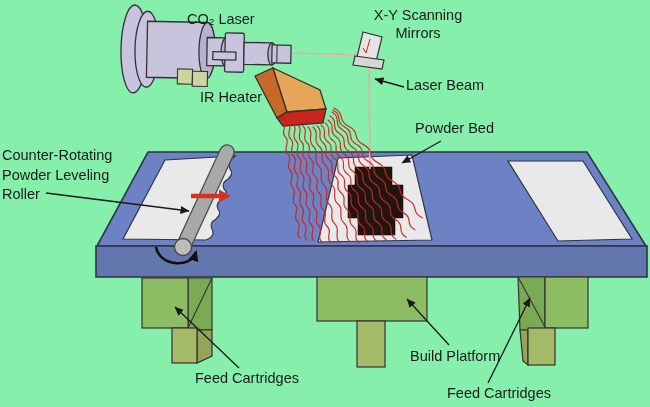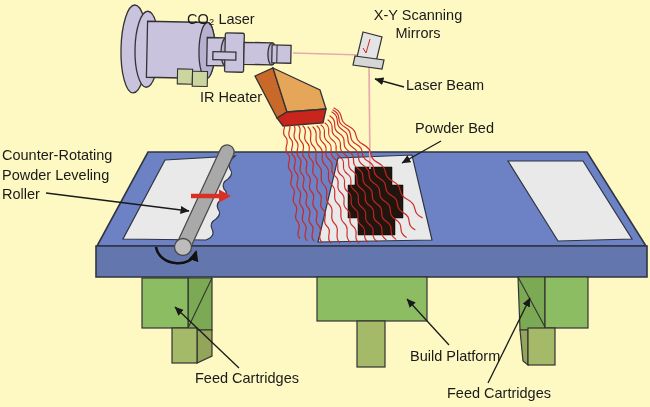--- a/index.html
+++ b/index.html
@@ -1,16 +1,16 @@
 <!DOCTYPE html>
 <html style="--table_top: #6C82C4; --table_front: #6377AE; --table_outline: #2F3542; --powder_area: #E9E9E9; --part: #21160F; --laser_body: #C9C3DE; --laser_accent: #B7B0D0; --connector_green: #CBD69E; --heater_left: #C8692A; --heater_top: #E6A65A; --heater_bottom: #C8251C; --heat_waves: #CC2420; --beam: #E8A8AC; --cartridge_front: #8DBD62; --cartridge_side: #7CA954; --piston_front: #A5BA68; --piston_side: #93A55A; --roller: #A9A9A9; --roller_cap: #BCBCBC; --roller_outline: #4A4A4A; --arrow_red: #D93025; --mirror: #E4E4E4; --mirror_bracket: #D6D6D6; --text: #1A1A1A; --outline: #333333;"><head>
 <meta charset="utf-8">
 <style>
   html,body{margin:0;padding:0;background:#fff;}
-  .stage{width:650px;height:407px;background:#fef9c3;position:relative;font-family:"Liberation Sans",sans-serif;}
+  .stage{width:650px;height:407px;background:#86efac;position:relative;font-family:"Liberation Sans",sans-serif;}
   svg{display:block;}
   .lav{fill:var(--laser_body);stroke:var(--outline);stroke-width:1.3;}
   .lavd{fill:var(--laser_accent);stroke:var(--outline);stroke-width:1.3;}
   .grn{fill:var(--connector_green);stroke:var(--outline);stroke-width:1.1;}
   .tbl-top{fill:var(--table_top);stroke:var(--table_outline);stroke-width:1.6;}
   .tbl-front{fill:var(--table_front);stroke:var(--table_outline);stroke-width:1.6;}
   .cut{fill:var(--powder_area);stroke:var(--table_outline);stroke-width:1.2;}
   .part{fill:var(--part);stroke:#000;stroke-width:.5;}
   .cart-front{fill:var(--cartridge_front);stroke:var(--outline);stroke-width:1.2;}
   .cart-side{fill:var(--cartridge_side);stroke:var(--outline);stroke-width:1.2;}

